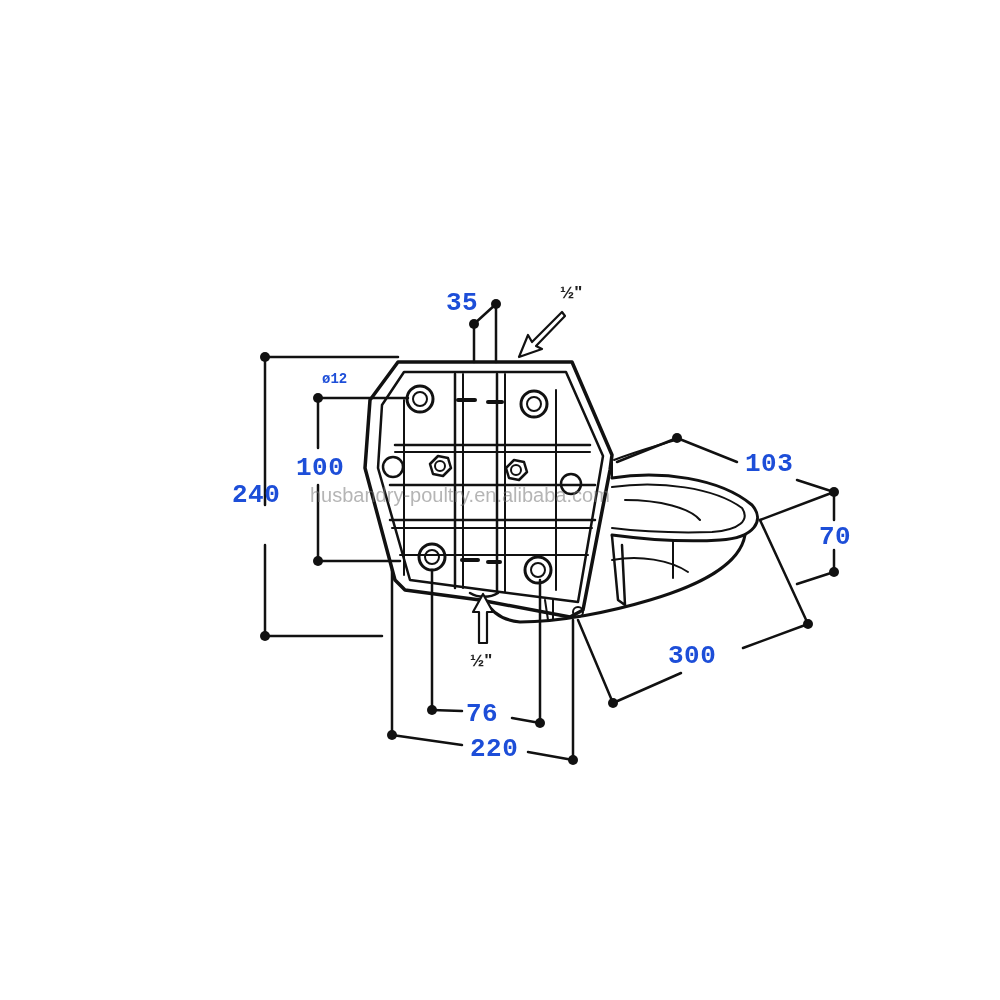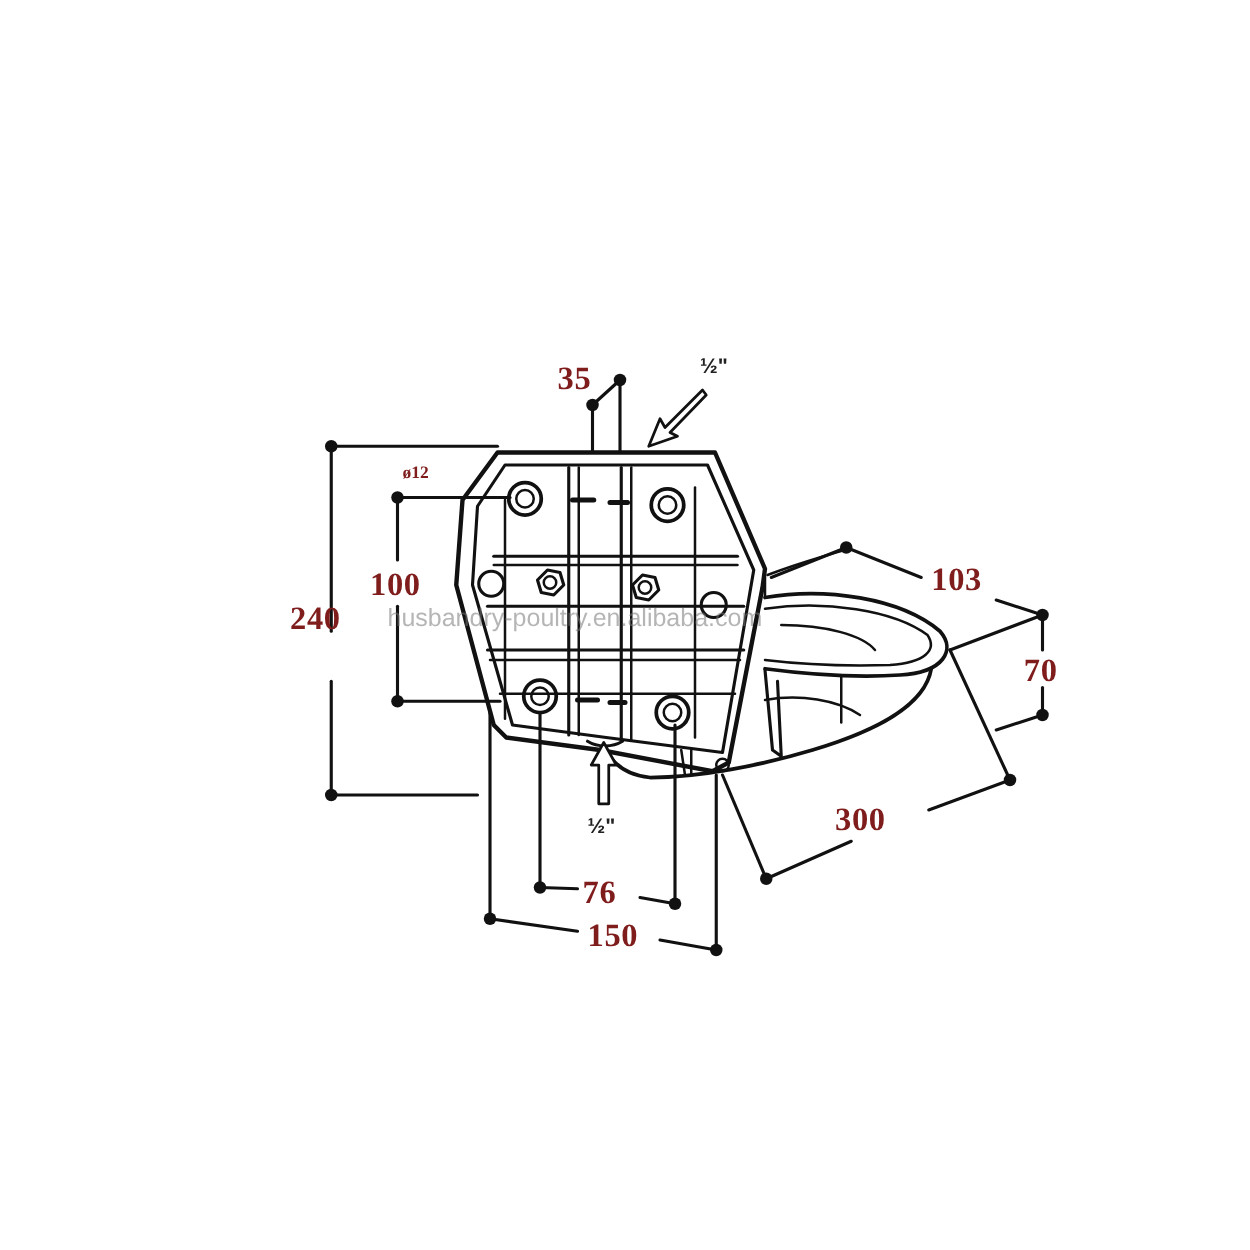--- a/index.html
+++ b/index.html
@@ -1,18 +1,18 @@
 <!DOCTYPE html>
 <html><head>
 <meta charset="utf-8">
 <style>
   html, body { margin: 0; padding: 0; background: #ffffff; }
   body { width: 1000px; height: 1000px; position: relative; overflow: hidden; font-family: "Liberation Sans", sans-serif; }
   #drawing { position: absolute; left: 0; top: 0; width: 1000px; height: 1000px; }
-  .dim-label { position: absolute; font-family: Liberation Serif, serif; font-weight: bold; color: #7f1d1d; line-height: 1; white-space: nowrap; }
+  .dim-label { position: absolute; font-family: Liberation Mono, monospace; font-weight: bold; color: #1d4ed8; line-height: 1; white-space: nowrap; }
   .dim-lg { font-size: 26px; letter-spacing: 0.5px; }
   .dim-sm { font-size: 14px; }
   .frac { position: absolute; font-family: "Liberation Sans", sans-serif; font-weight: bold; color: #222; font-size: 17px; line-height: 1; }
   .watermark { position: absolute; left: 310px; top: 484px; font-family: "Liberation Sans", sans-serif; font-size: 20px; color: rgba(120,120,120,0.55); white-space: nowrap; letter-spacing: 0px; }
 </style>
 </head>
 <body>
 
 <svg id="drawing" viewBox="0 0 1000 1000" xmlns="http://www.w3.org/2000/svg">
   <g stroke="#111" fill="none" stroke-width="3" stroke-linecap="round" stroke-linejoin="round">
@@ -153,18 +153,18 @@
   </g>
 </svg>
 
 <div class="dim-label dim-lg" style="left:232px; top:482px;">240</div>
 <div class="dim-label dim-lg" style="left:296px; top:455px;">100</div>
 <div class="dim-label dim-sm" style="left:322px; top:372px;">ø12</div>
 <div class="dim-label dim-lg" style="left:446px; top:290px;">35</div>
 <div class="frac" style="left:560px; top:284px;">½"</div>
 <div class="frac" style="left:470px; top:652px;">½"</div>
 <div class="dim-label dim-lg" style="left:466px; top:701px;">76</div>
-<div class="dim-label dim-lg" style="left:470px; top:736px;">150</div>
+<div class="dim-label dim-lg" style="left:470px; top:736px;">220</div>
 <div class="dim-label dim-lg" style="left:745px; top:451px;">103</div>
 <div class="dim-label dim-lg" style="left:819px; top:524px;">70</div>
 <div class="dim-label dim-lg" style="left:668px; top:643px;">300</div>
 
 <div class="watermark">husbandry-poultry.en.alibaba.com</div>
 
 </body></html>

